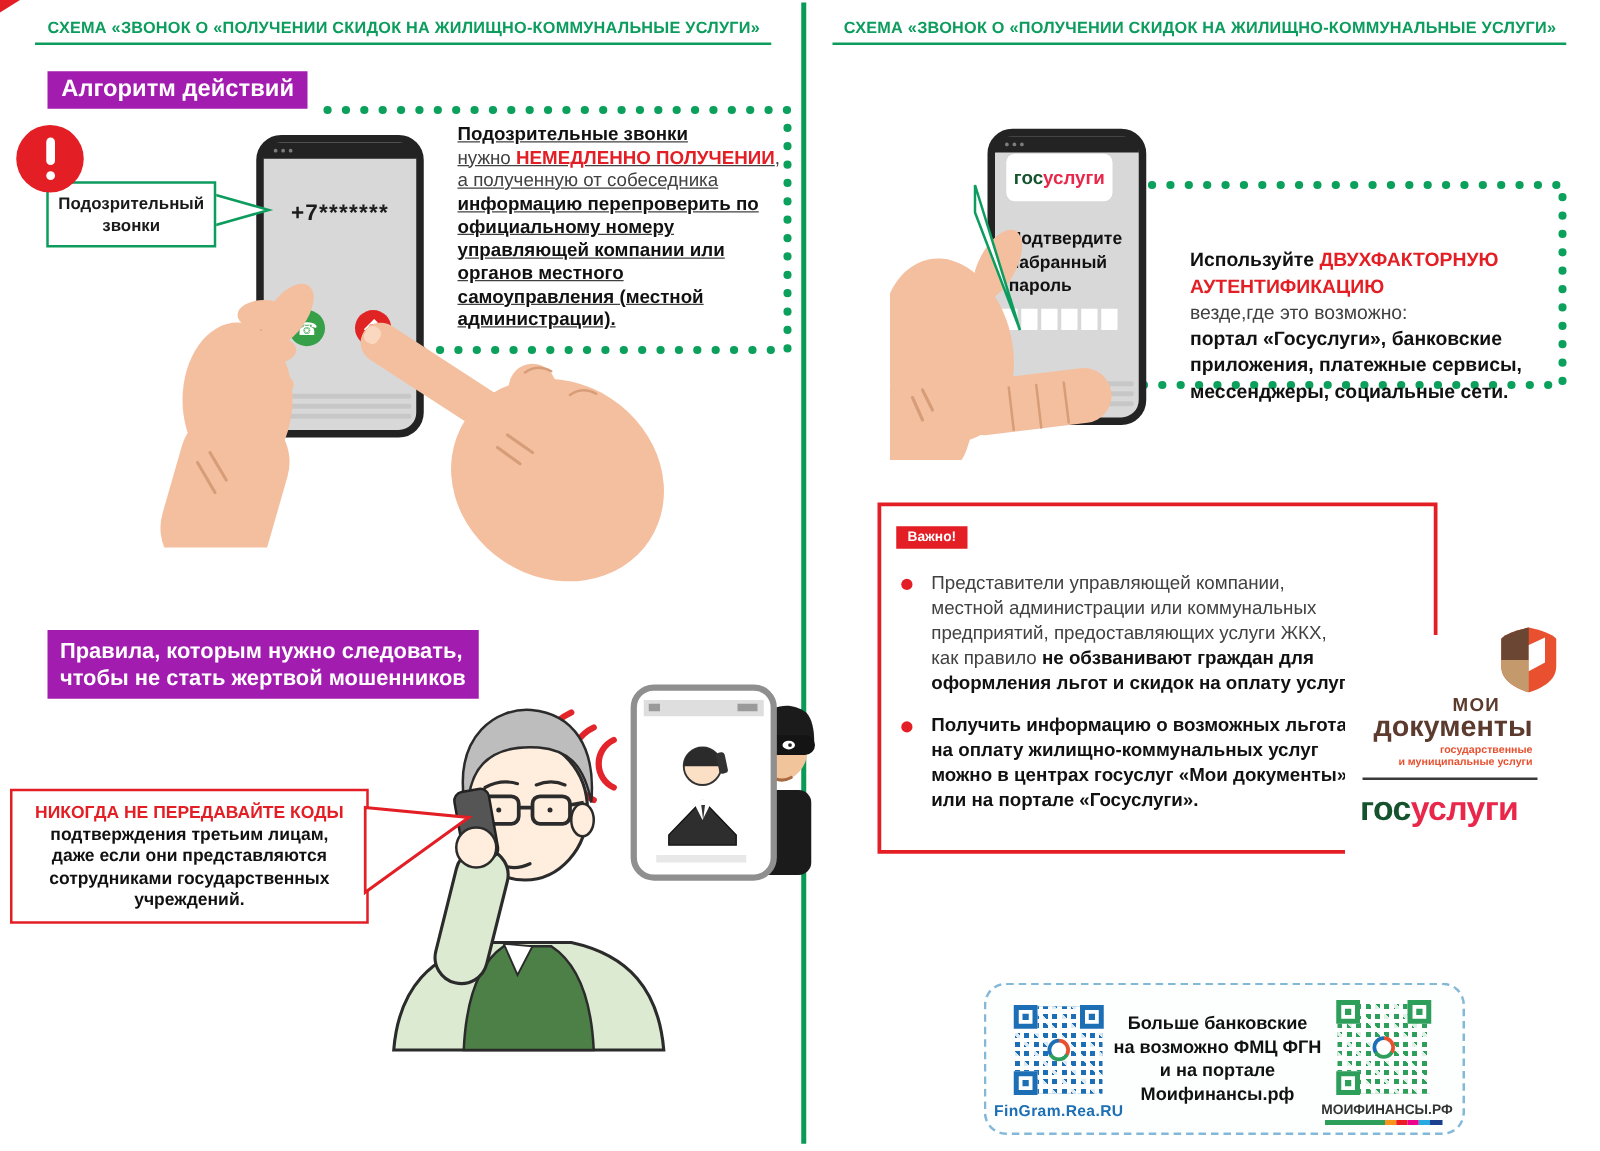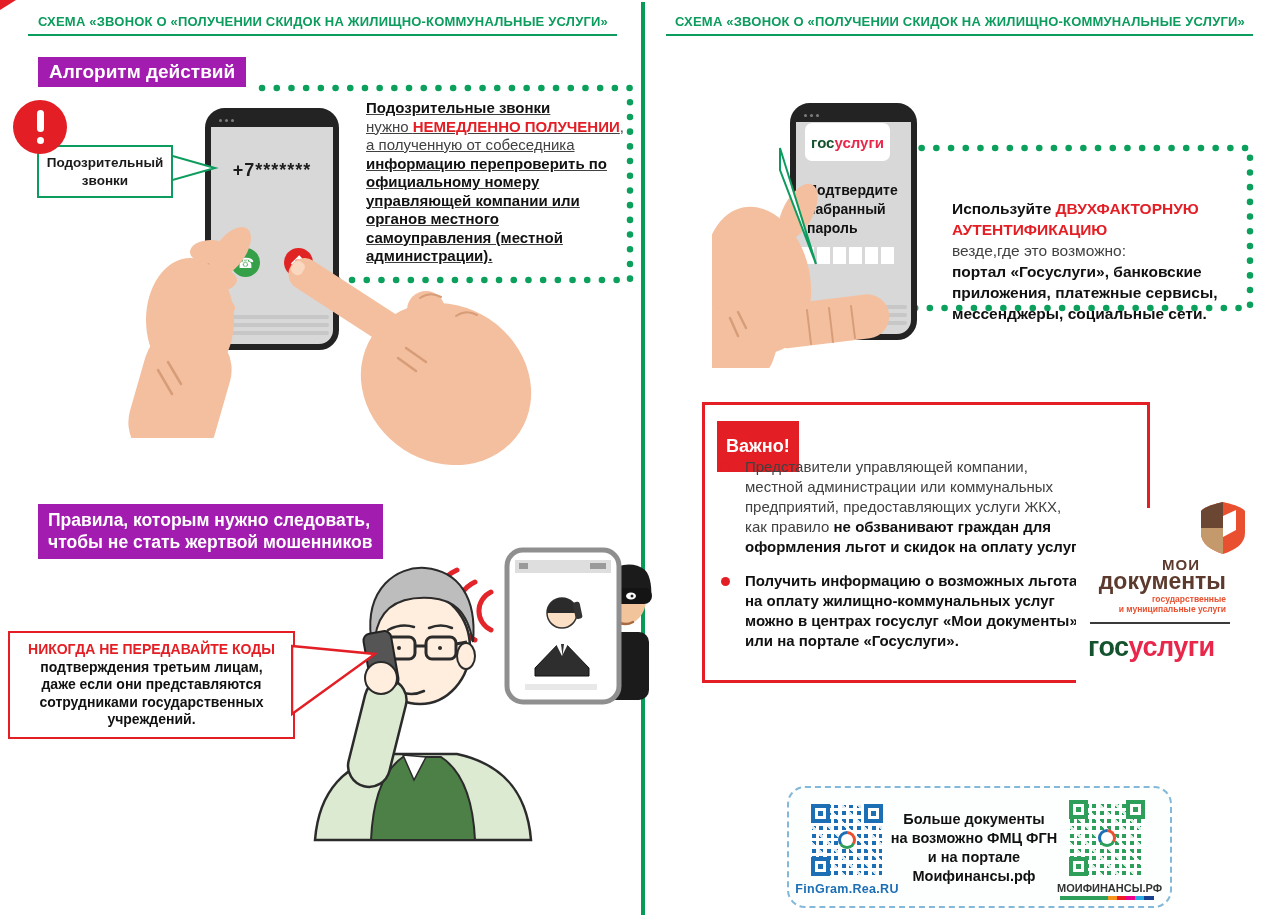--- a/index.html
+++ b/index.html
@@ -69,21 +69,21 @@
   
   svg.illu{position:absolute;}
   
   .never-box{position:absolute;left:8px;top:631px;width:287px;box-sizing:border-box;
              border:2.5px solid #E31E24;background:#fff;padding:8px 12px;
              font-size:14px;line-height:17.5px;font-weight:700;z-index:2;text-align:center;}
   
   .imp-box{position:absolute;left:702px;top:402px;width:448px;height:281px;
            box-sizing:border-box;border:3px solid #E31E24;background:#fff;z-index:1;}
   .imp-badge{position:absolute;left:12px;top:16px;background:#E31E24;color:#fff;
-             font-weight:700;font-size:18px;padding:15px 9px;}
+             font-weight:700;font-size:11px;padding:3px 9px;}
   .imp-list{position:absolute;left:14px;top:52px;width:368px;margin:0;padding:0;list-style:none;
             font-size:15px;line-height:20px;}
   .imp-list li{position:relative;padding-left:26px;margin-bottom:14px;}
   .imp-list li::before{content:"";position:absolute;left:2px;top:6px;width:9px;height:9px;
             border-radius:50%;background:#E31E24;}
   
   .logo-card{position:absolute;left:1076px;top:508px;width:186px;height:198px;background:#fff;z-index:2;}
   .md-moi{position:absolute;left:0;top:48px;width:124px;text-align:right;font-size:15px;
           font-weight:800;color:#5C3B2E;letter-spacing:1px;}
   .md-doc{position:absolute;left:0;top:60px;width:150px;text-align:right;font-size:23px;
@@ -328,21 +328,21 @@
   <div class="footer-box">
     <div class="qr qr1">
       <div class="pix"></div>
       <div class="fp tl"></div>
         <div class="fp tr"></div>
         <div class="fp bl"></div>
       <div class="qlogo"></div>
     </div>
     <div class="qr-cap1">FinGram.Rea.RU</div>
     <div class="f-text">
-      <div>Больше документы</div>
+      <div>Больше банковские</div>
       <div>на возможно ФМЦ ФГН</div>
       <div>и на портале</div>
       <div>Моифинансы.рф</div>
     </div>
     <div class="qr qr2">
       <div class="pix"></div>
       <div class="fp tl"></div>
         <div class="fp tr"></div>
         <div class="fp bl"></div>
       <div class="qlogo"></div>

